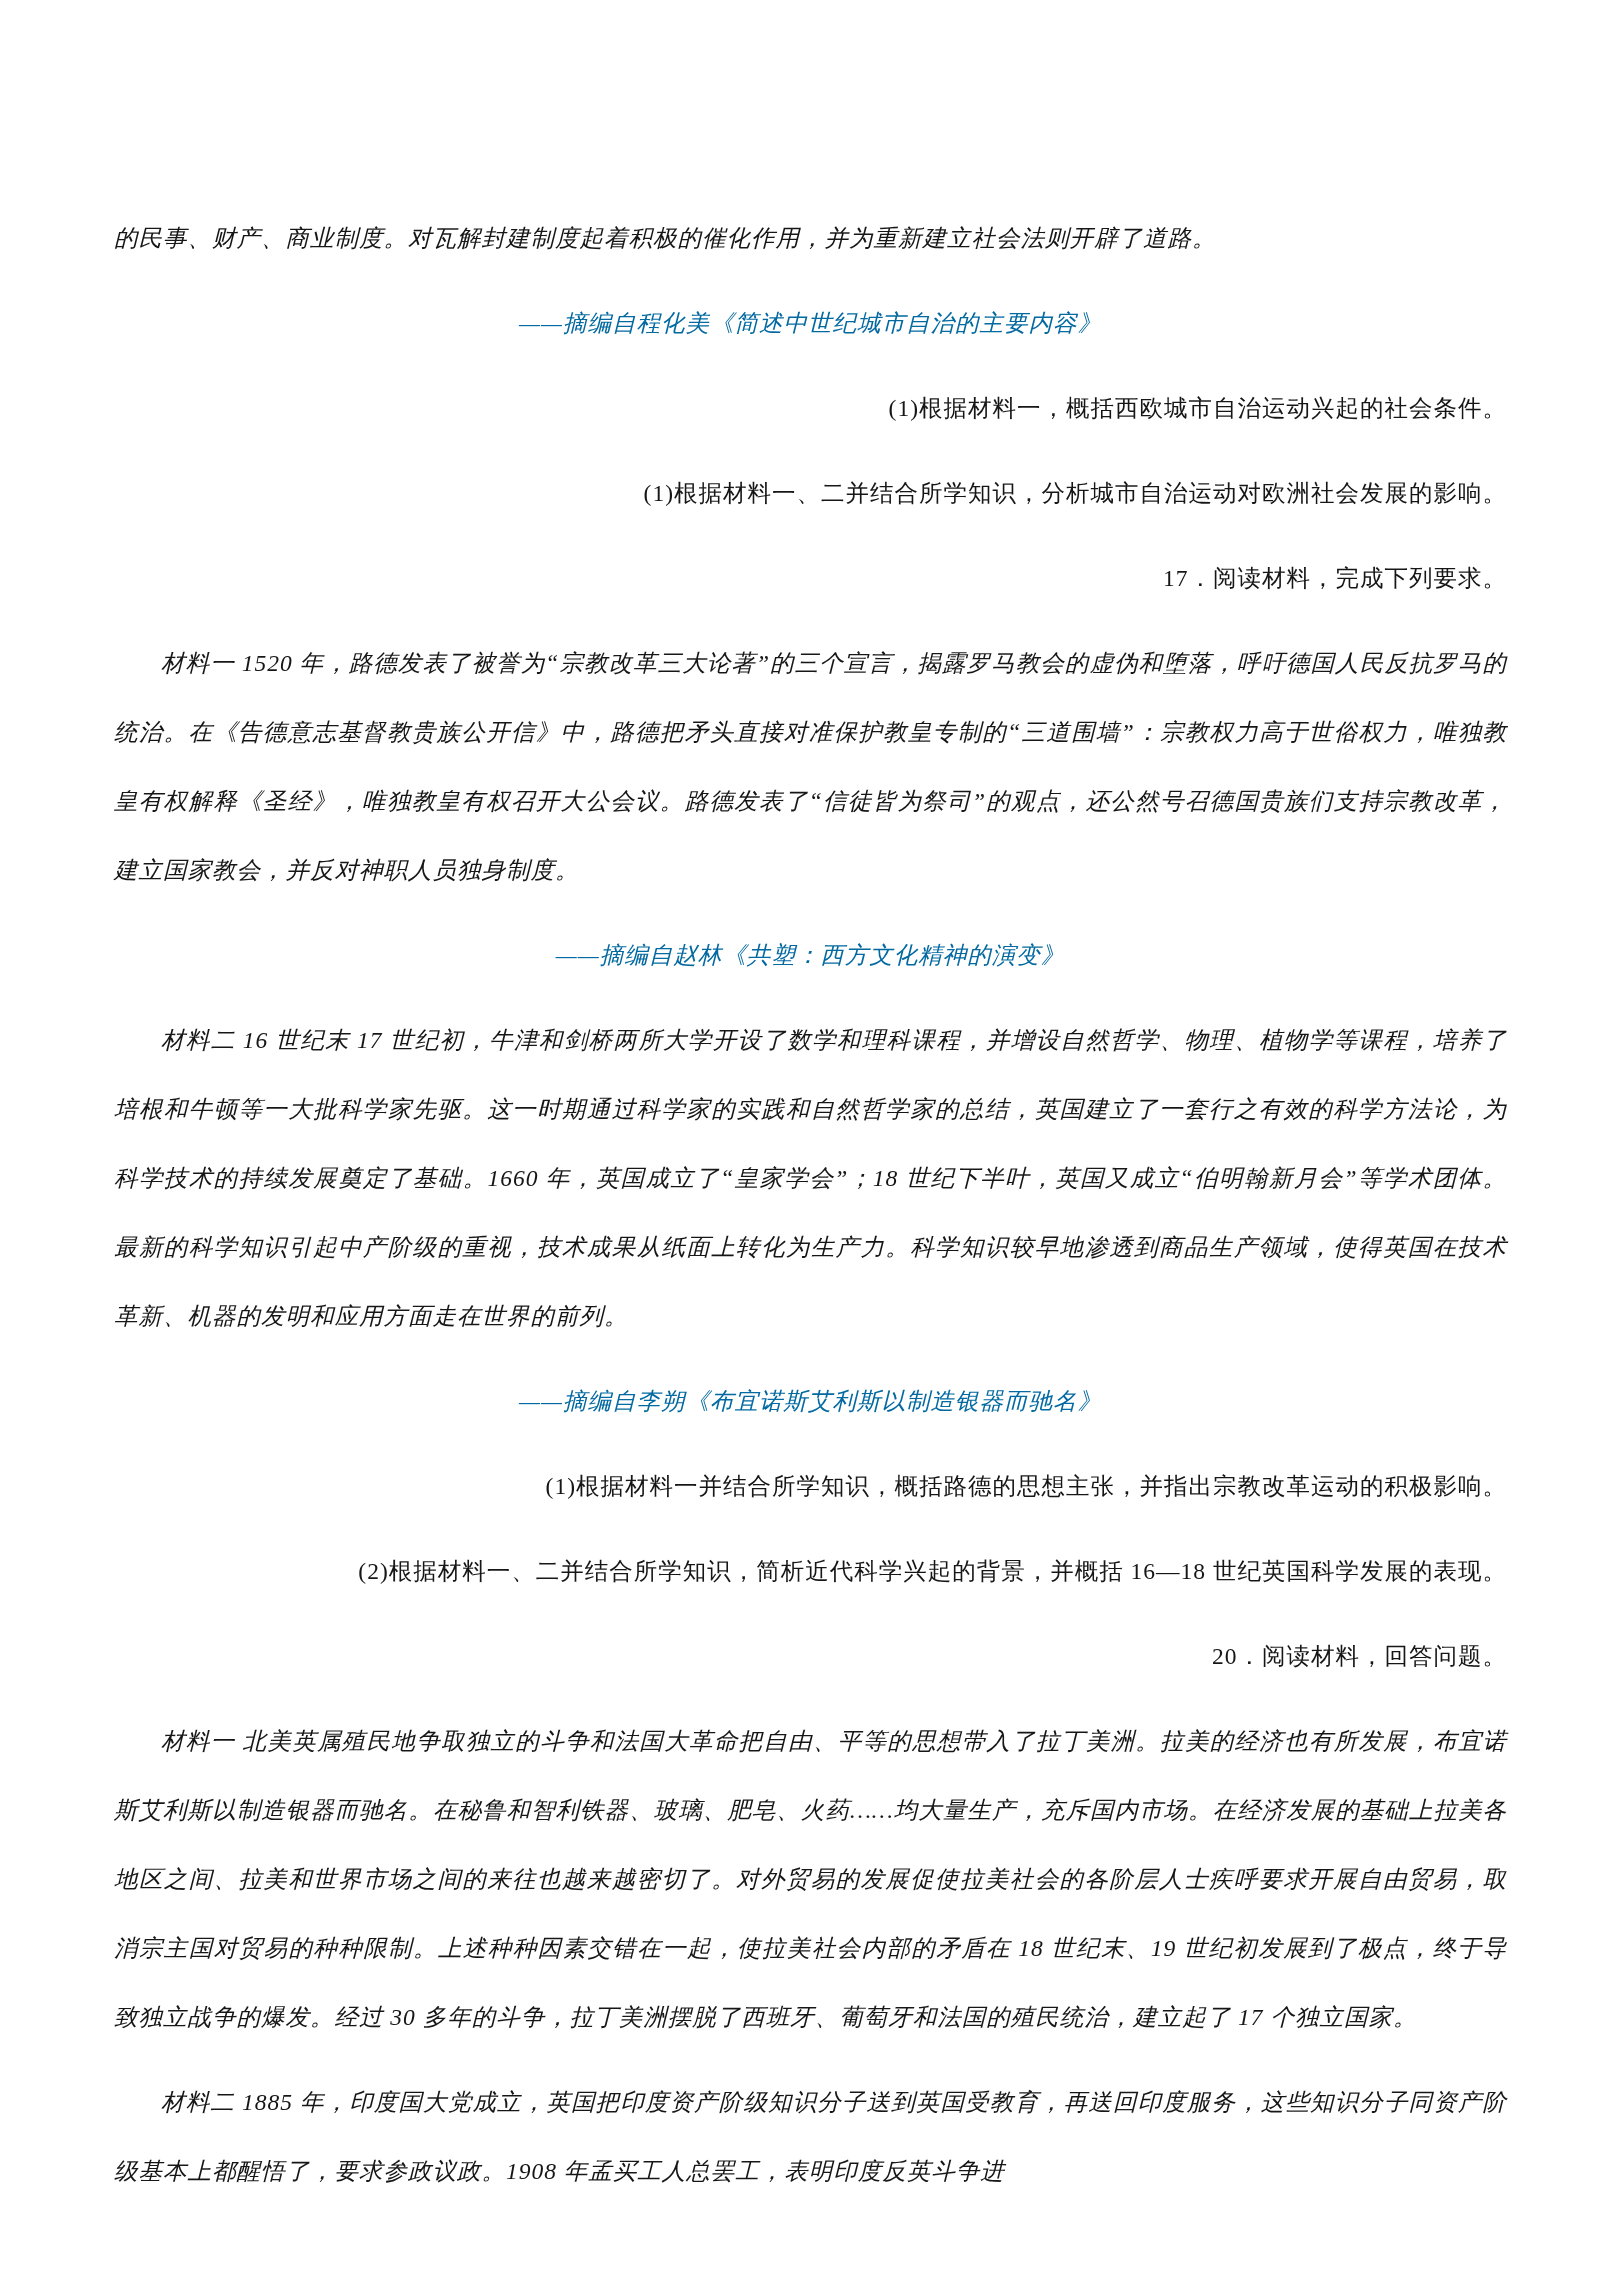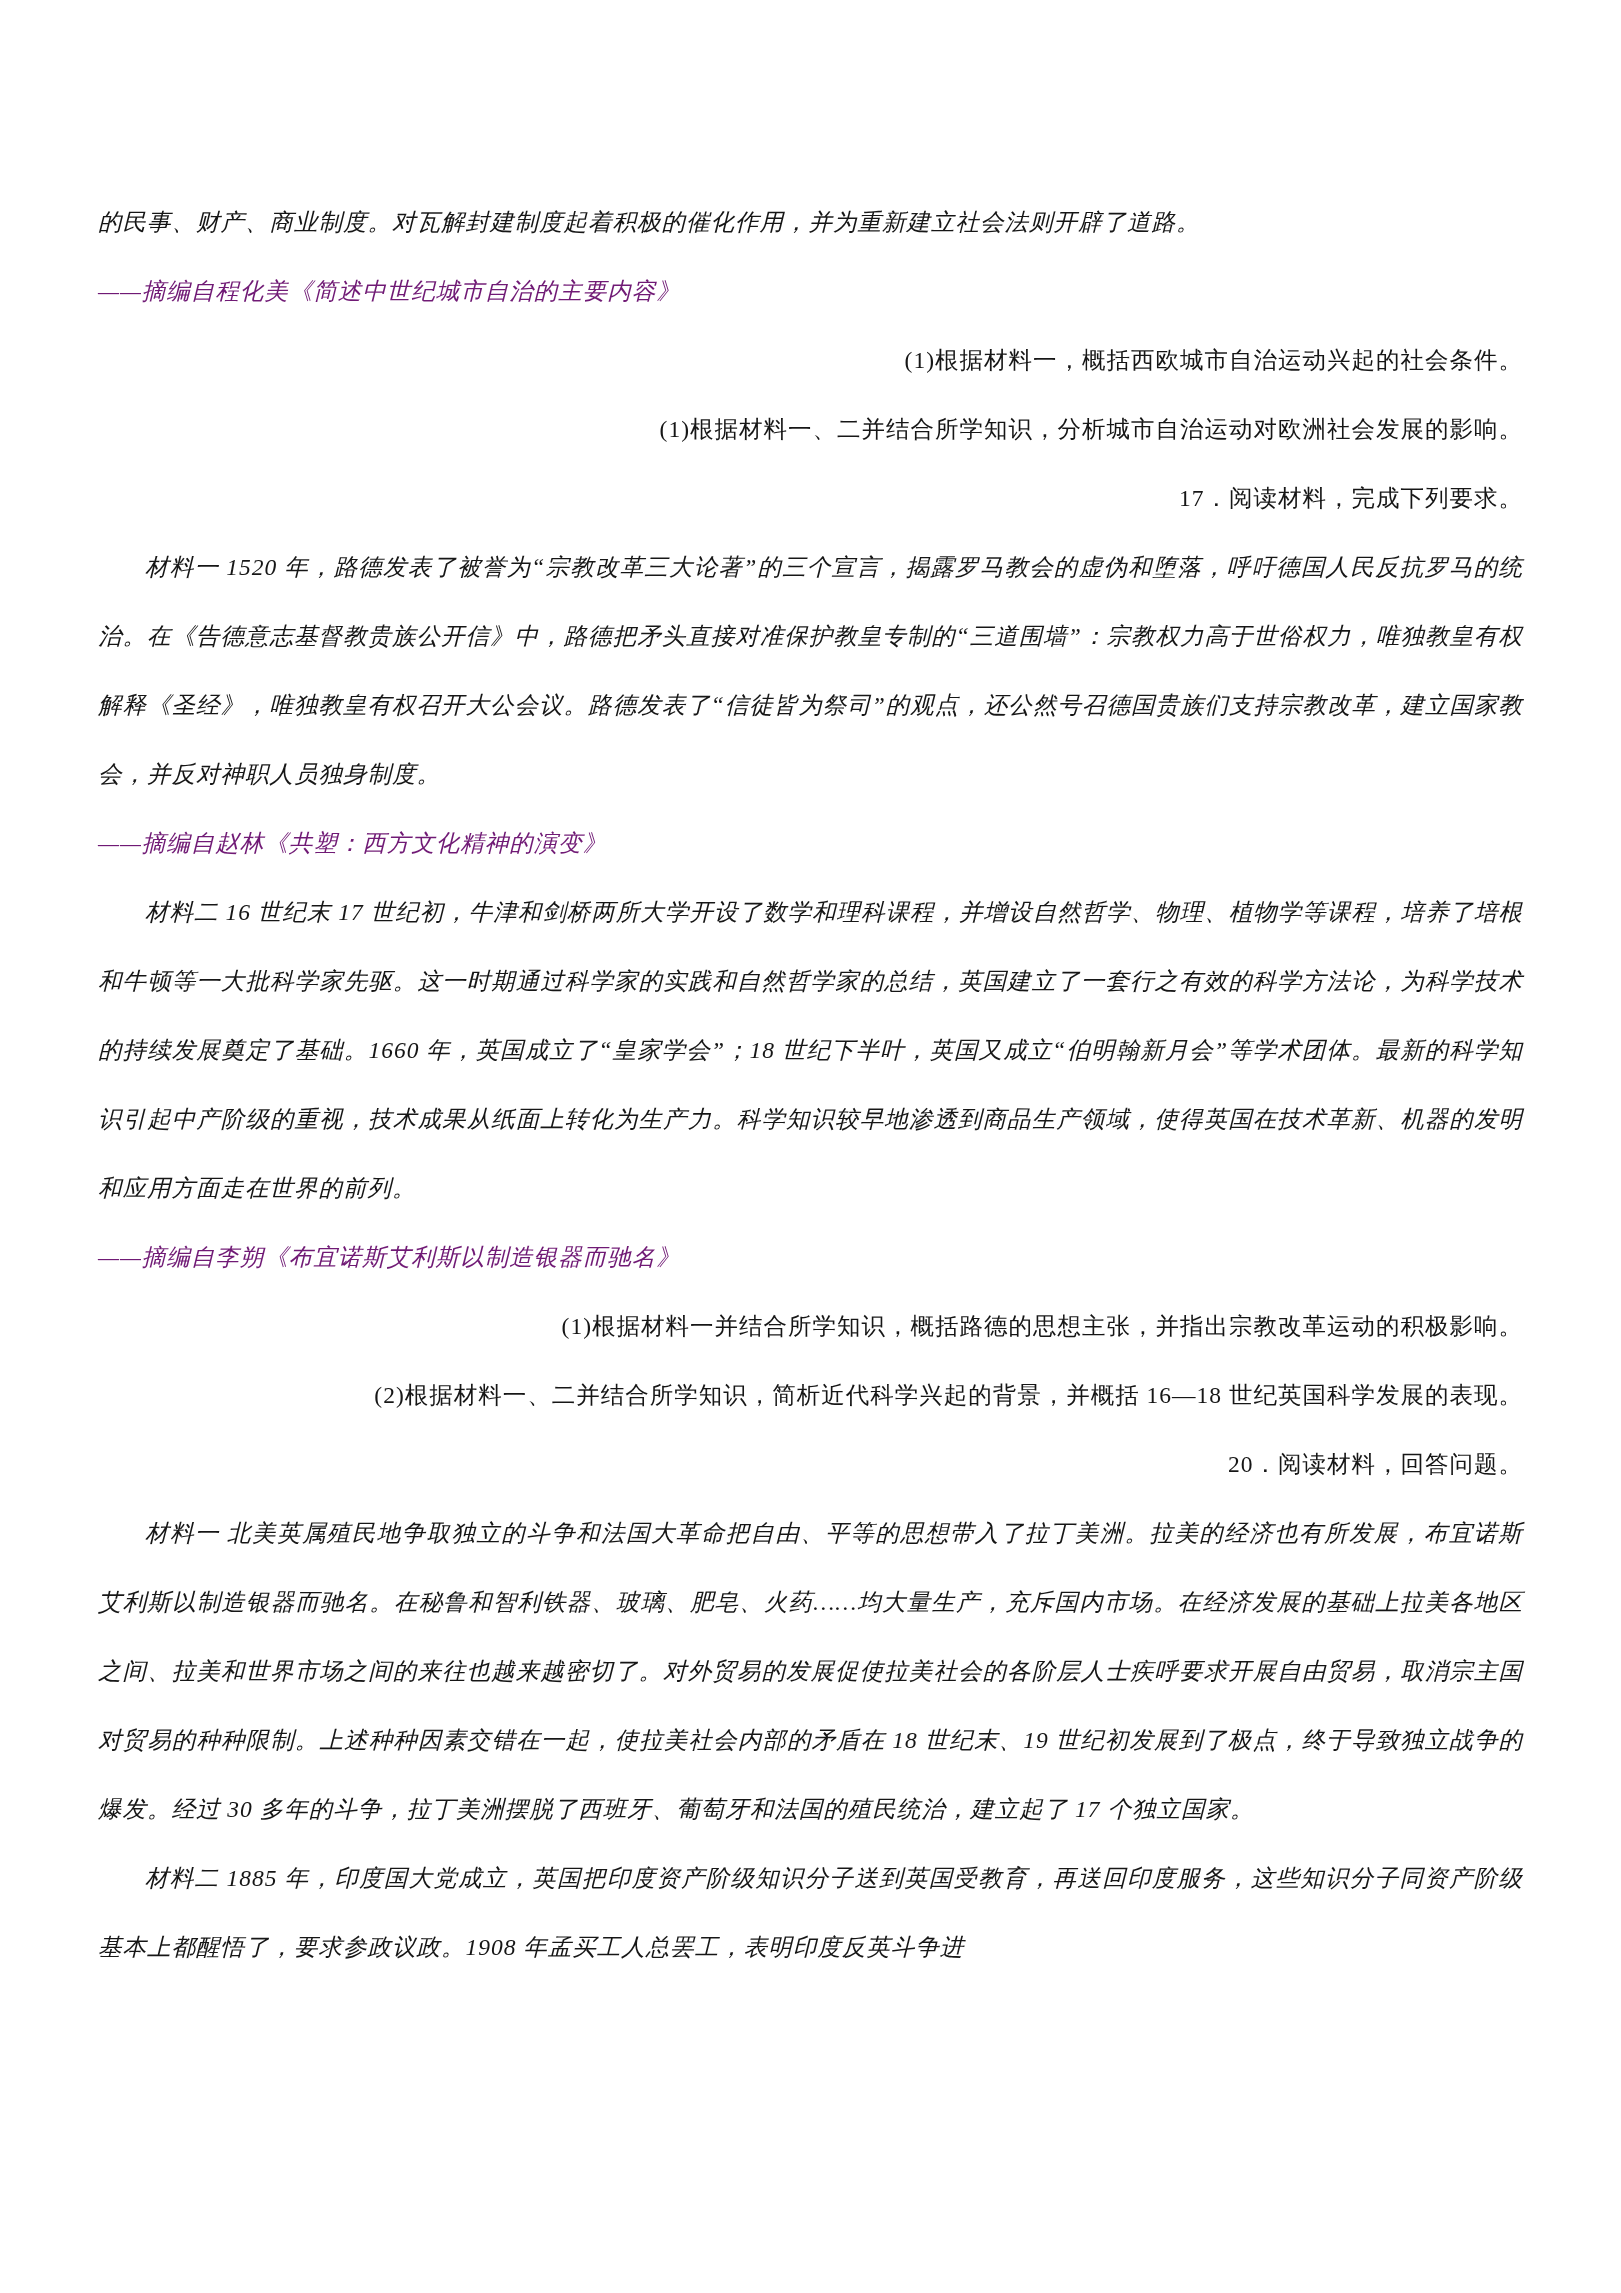--- a/index.html
+++ b/index.html
@@ -18,36 +18,36 @@
     position: absolute;
     left: 98px;
     top: 188px;
     width: 1425px;
     color: #161616;
     font-family: "Liberation Serif", serif;
     font-size: 23.5px;
     line-height: 69px;
     letter-spacing: 1px;
   }
-  .block { margin: 0; }
+  .block { margin: 16px; }
   .block.material,
   .block.material-tail,
   .block.attribution {
     font-style: italic;
   }
   .block.material {
     text-indent: 2em;
     text-align: justify;
   }
   .block.material-tail {
     text-align: justify;
   }
   .block.attribution {
-    text-align: left;
-    color: #701a75;
+    text-align: center;
+    color: #0369a1;
   }
   .block.question {
     font-style: normal;
     text-align: right;
   }
 </style>
 </head>
 <body>
 
 <div class="page">

